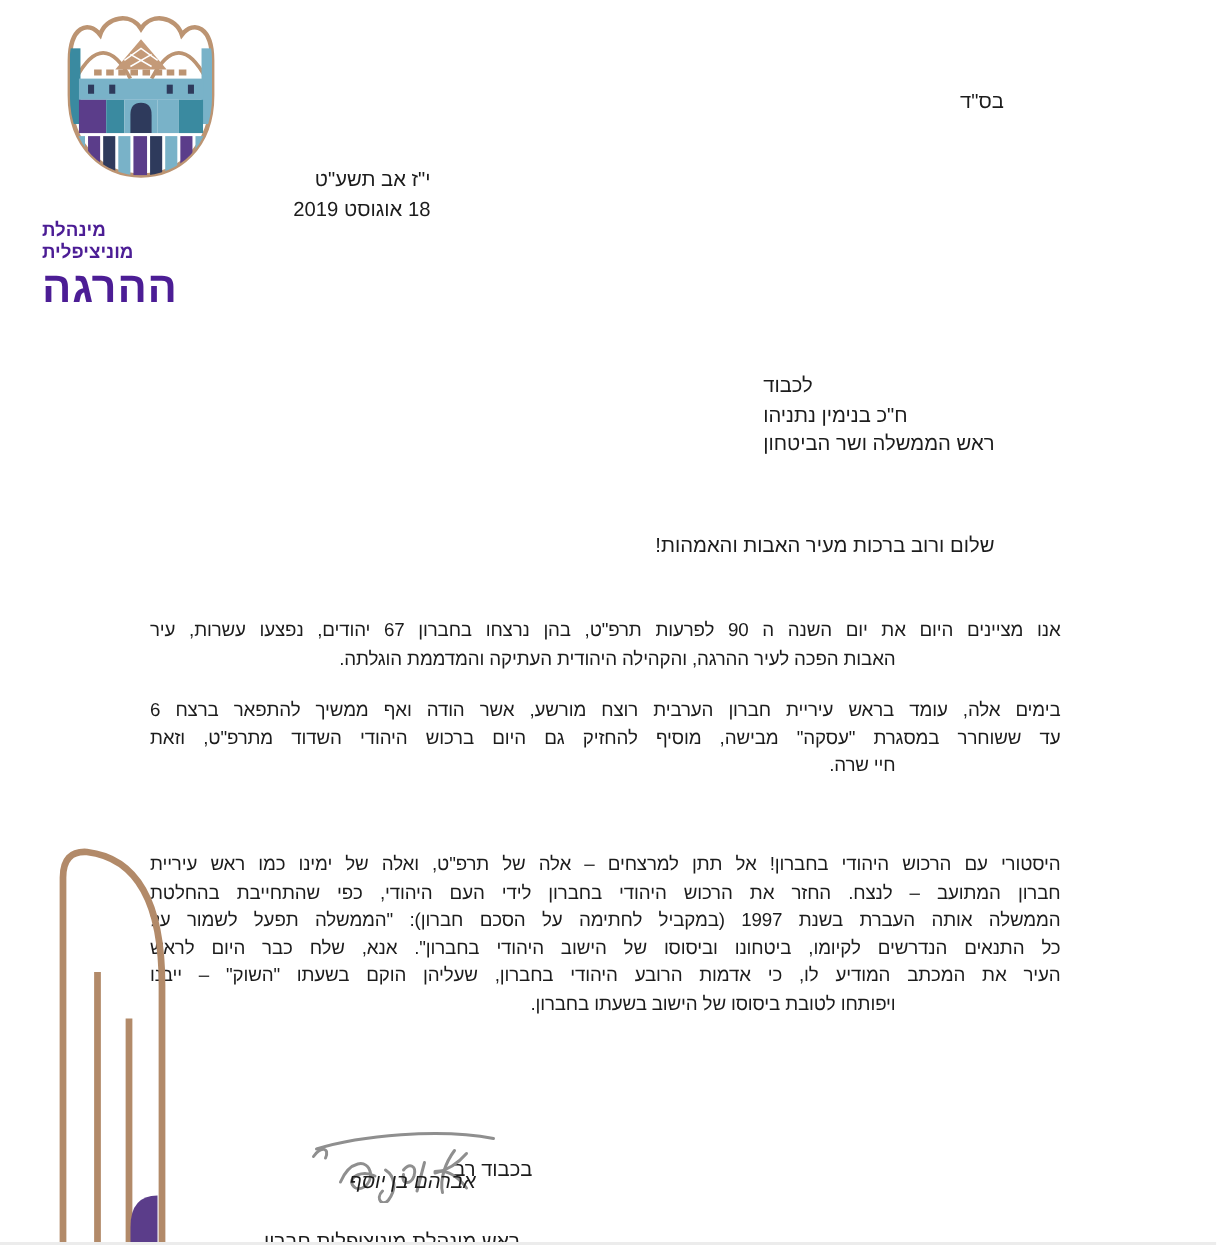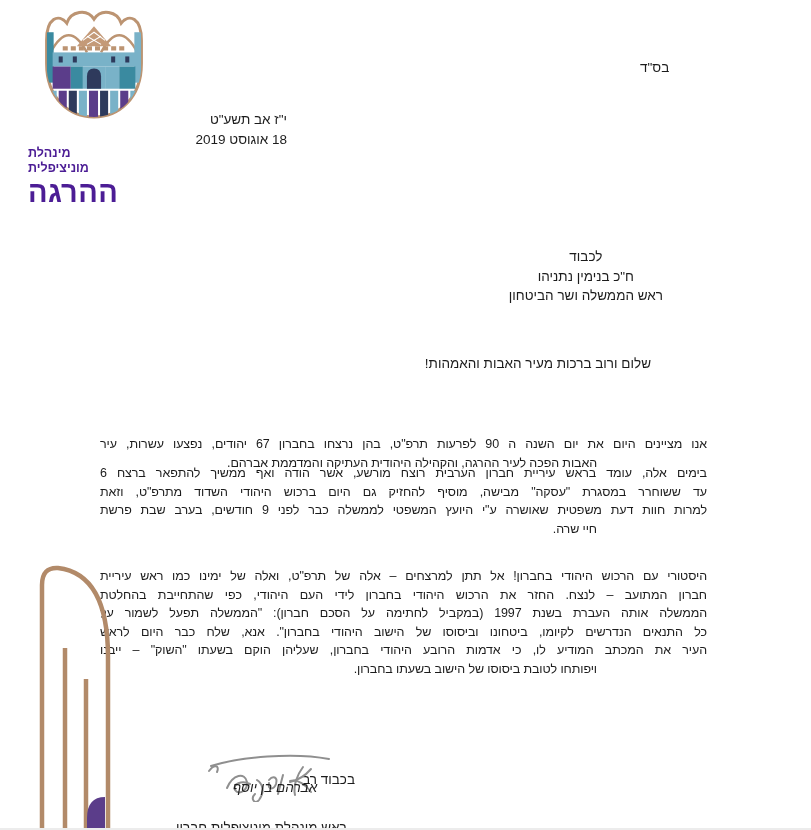--- a/index.html
+++ b/index.html
@@ -12,25 +12,25 @@
     color:#1c1c1c;
   }
   
   .emblem{position:absolute;left:36px;top:6px;width:116px;height:114px;}
   .logo-text{position:absolute;left:28px;top:118px;width:135px;text-align:left;color:#4c1d95;direction:rtl;margin-top:28px;}
   .logo-text .sm{font-size:12.5px;font-weight:bold;line-height:14.5px;}
   .logo-text .lg{font-size:29px;font-weight:bold;line-height:34px;letter-spacing:.5px;}
   .bsd{position:absolute;left:640px;top:60px;width:50px;direction:rtl;text-align:left;font-size:13.5px;}
   .date-block{position:absolute;top:110px;right:524px;direction:rtl;text-align:right;font-size:13.5px;line-height:20px;}
   
-  .recipient{position:absolute;top:247px;right:148px;direction:rtl;text-align:center;font-size:13.5px;line-height:19.5px;}
-  .greeting{position:absolute;top:356px;right:160px;direction:rtl;text-align:right;font-size:13.5px;}
+  .recipient{position:absolute;top:247px;right:148px;direction:rtl;text-align:left;font-size:13.5px;line-height:19.5px;}
+  .greeting{position:absolute;top:356px;right:148px;direction:rtl;text-align:right;font-size:13.5px;}
   
   .para{position:absolute;left:100px;width:607px;direction:rtl;}
-  .p1{top:411px;margin-top:24px;} .p2{top:464px;} .p3{top:567px;}
+  .p1{top:411px;} .p2{top:464px;} .p3{top:567px;}
   .ln{font-size:12.5px;line-height:18.6px;height:18.6px;
       text-align:justify;text-align-last:justify;letter-spacing:-0.1px;white-space:normal;}
   .ln-last{text-align-last:right;padding-right:110px;box-sizing:border-box;}
   
   .closing{position:absolute;top:772px;left:195px;width:160px;direction:rtl;font-size:13.5px;}
   .sig-svg{position:absolute;left:205px;top:750px;width:135px;height:52px;}
   .sig-name{position:absolute;top:780px;left:175px;width:200px;text-align:center;direction:rtl;font-size:13.5px;font-style:italic;}
   .sig-title{position:absolute;top:799px;left:176px;width:220px;text-align:left;direction:rtl;font-size:13.5px;margin-top:21px;}
   
   .deco{position:absolute;left:30px;top:560px;width:90px;height:270px;}
@@ -102,27 +102,26 @@
   <div class="recipient">
     <div>לכבוד</div>
     <div>ח"כ בנימין נתניהו</div>
     <div>ראש הממשלה ושר הביטחון</div>
   </div>
 
   <div class="greeting">שלום ורוב ברכות מעיר האבות והאמהות!</div>
 
   <div class="para p1">
     <div class="ln">אנו מציינים היום את יום השנה ה 90 לפרעות תרפ"ט, בהן נרצחו בחברון 67 יהודים, נפצעו עשרות, עיר</div>
-    <div class="ln ln-last">האבות הפכה לעיר ההרגה, והקהילה היהודית העתיקה והמדממת אברהם.</div>
+    <div class="ln ln-last">האבות הפכה לעיר ההרגה, והקהילה היהודית העתיקה והמדממת הוגלתה.</div>
   </div>
 
   <div class="para p2">
     <div class="ln">בימים אלה, עומד בראש עיריית חברון הערבית רוצח מורשע, אשר הודה ואף ממשיך להתפאר ברצח 6</div>
     <div class="ln">עד ששוחרר במסגרת "עסקה" מבישה, מוסיף להחזיק גם היום ברכוש היהודי השדוד מתרפ"ט, וזאת</div>
-    <div class="ln">למרות חוות דעת משפטית שאושרה ע"י היועץ המשפטי לממשלה כבר לפני 9 חודשים, בערב שבת פרשת</div>
     <div class="ln ln-last">חיי שרה.</div>
   </div>
 
   <div class="para p3">
     <div class="ln">היסטורי עם הרכוש היהודי בחברון! אל תתן למרצחים – אלה של תרפ"ט, ואלה של ימינו כמו ראש עיריית</div>
     <div class="ln">חברון המתועב – לנצח. החזר את הרכוש היהודי בחברון לידי העם היהודי, כפי שהתחייבת בהחלטת</div>
     <div class="ln">הממשלה אותה העברת בשנת 1997 (במקביל לחתימה על הסכם חברון): "הממשלה תפעל לשמור על</div>
     <div class="ln">כל התנאים הנדרשים לקיומו, ביטחונו וביסוסו של הישוב היהודי בחברון".  אנא, שלח כבר היום לראש</div>
     <div class="ln">העיר את המכתב המודיע לו, כי אדמות הרובע היהודי בחברון, שעליהן הוקם בשעתו "השוק" – ייבנו</div>
     <div class="ln ln-last">ויפותחו לטובת ביסוסו של הישוב בשעתו בחברון.</div>

